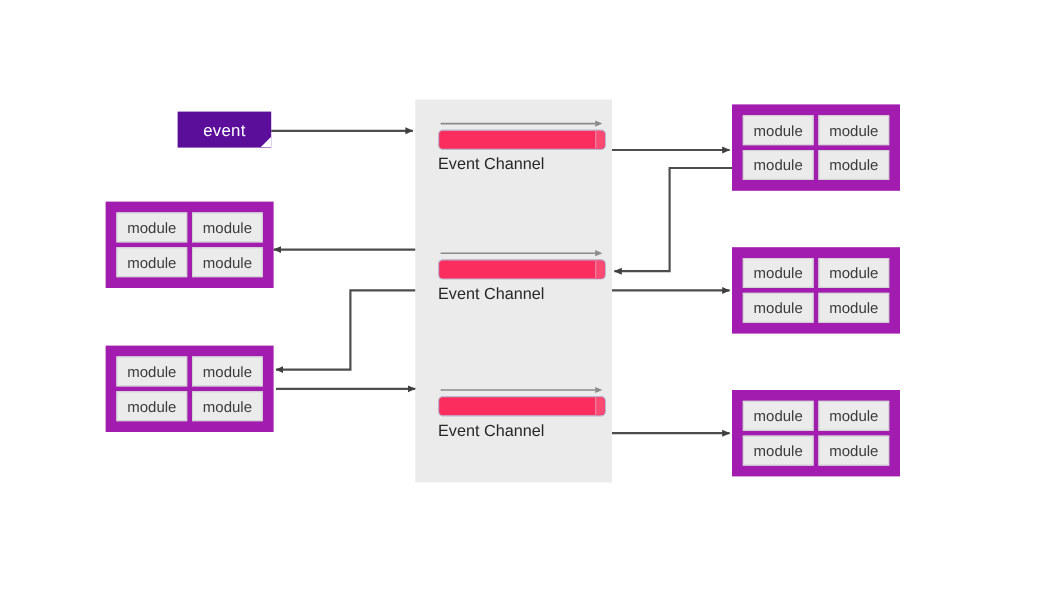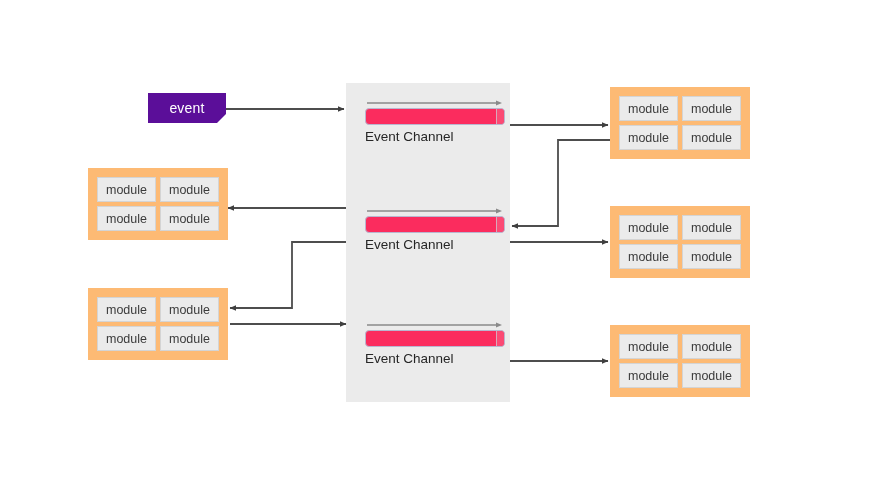--- a/index.html
+++ b/index.html
@@ -94,21 +94,21 @@
     width: 140px;
     text-align: left;
     font-size: 13.5px;
     color: #262626;
     white-space: nowrap;
   }
 
   
   .module-group {
     position: absolute;
-    background: #fdba74;
+    background: #a21caf;
     display: grid;
     grid-template-columns: 1fr 1fr;
     grid-template-rows: 1fr 1fr;
     gap: 4px;
     padding: 9px;
     box-sizing: border-box;
   }
   .module {
     background: #ebebeb;
     border: 1px solid #d4d4d4;

